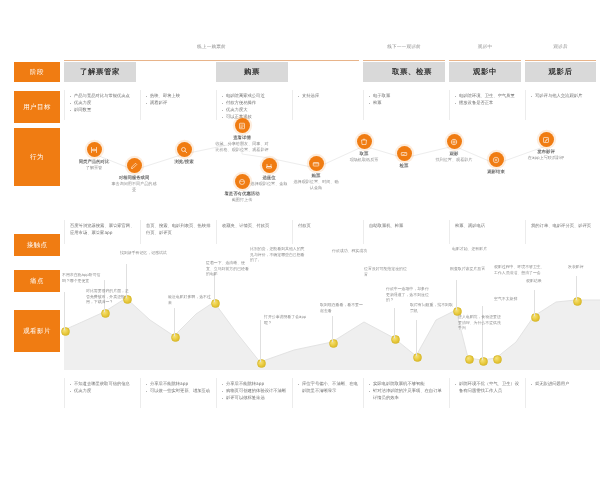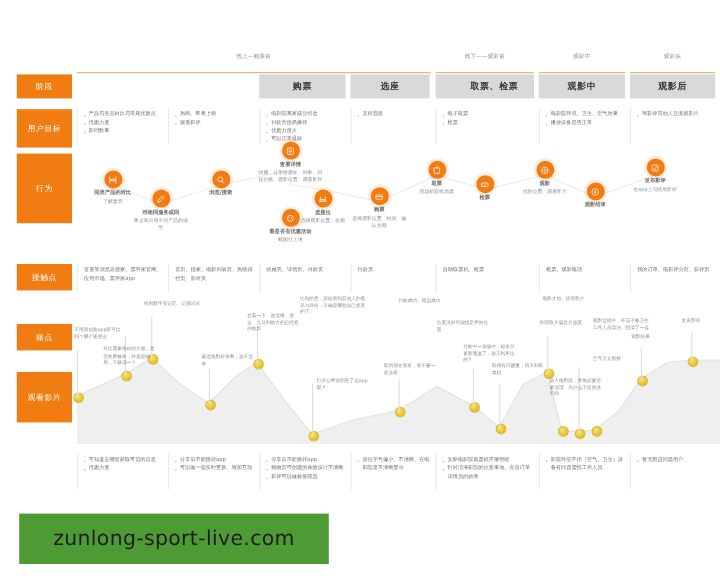--- a/index.html
+++ b/index.html
@@ -94,42 +94,42 @@
   }
 </style>
 </head>
 <body>
 
 <div class="canvas">
 
   <div class="rowlabel" style="top:62px;height:20px;">阶段</div>
   <div class="rowlabel" style="top:91px;height:32px;">用户目标</div>
   <div class="rowlabel" style="top:128px;height:58px;text-align:right;">行为</div>
-  <div class="rowlabel" style="top:220px;height:22px;">接触点</div>
+  <div class="rowlabel" style="top:234px;height:22px;">接触点</div>
   <div class="rowlabel" style="top:270px;height:22px;">痛点</div>
   <div class="rowlabel" style="top:310px;height:42px;">观看影片</div>
 
   <div class="groupband">
     <div class="group" style="left:0;width:295px;">
       <span>线上—购票前</span>
     </div>
     <div class="group" style="left:299px;width:82px;">
       <span>线下——观影前</span>
     </div>
     <div class="group" style="left:385px;width:72px;">
       <span>观影中</span>
     </div>
     <div class="group" style="left:461px;width:71px;">
       <span>观影后</span>
     </div>
   </div>
 
   <div class="stagerow">
+    <div class="stage" style="left:0;width:72px;">了解票管家</div>
     <div class="stage" style="left:152px;width:72px;">购票</div>
-    <div class="stage" style="left:228px;width:66px;">选座</div>
     <div class="stage" style="left:299px;width:82px;padding-left:16px;">取票、检票</div>
     <div class="stage" style="left:385px;width:72px;">观影中</div>
     <div class="stage" style="left:461px;width:71px;">观影后</div>
   </div>
 
   <div class="band" style="top:90px;height:30px;">
     <div class="cell" style="left:0;width:76px;height:30px;">
       <ul>
         <li>产品与竞品对比与常规优惠点</li>
         <li>优惠力度</li>
@@ -414,17 +414,14 @@
         <li>影院环境不优（空气、卫生）设备有问题需找工作人员</li>
       </ul>
     </div>
     <div class="cell" style="left:461px;width:71px;height:30px;">
       <ul>
         <li>暂无跟进问题用户</li>
       </ul>
     </div>
   </div>
 
-  <div class="watermark">
-    <span>zunlong-sport-live.com</span>
-  </div>
 
 </div>
 
 </body></html>

